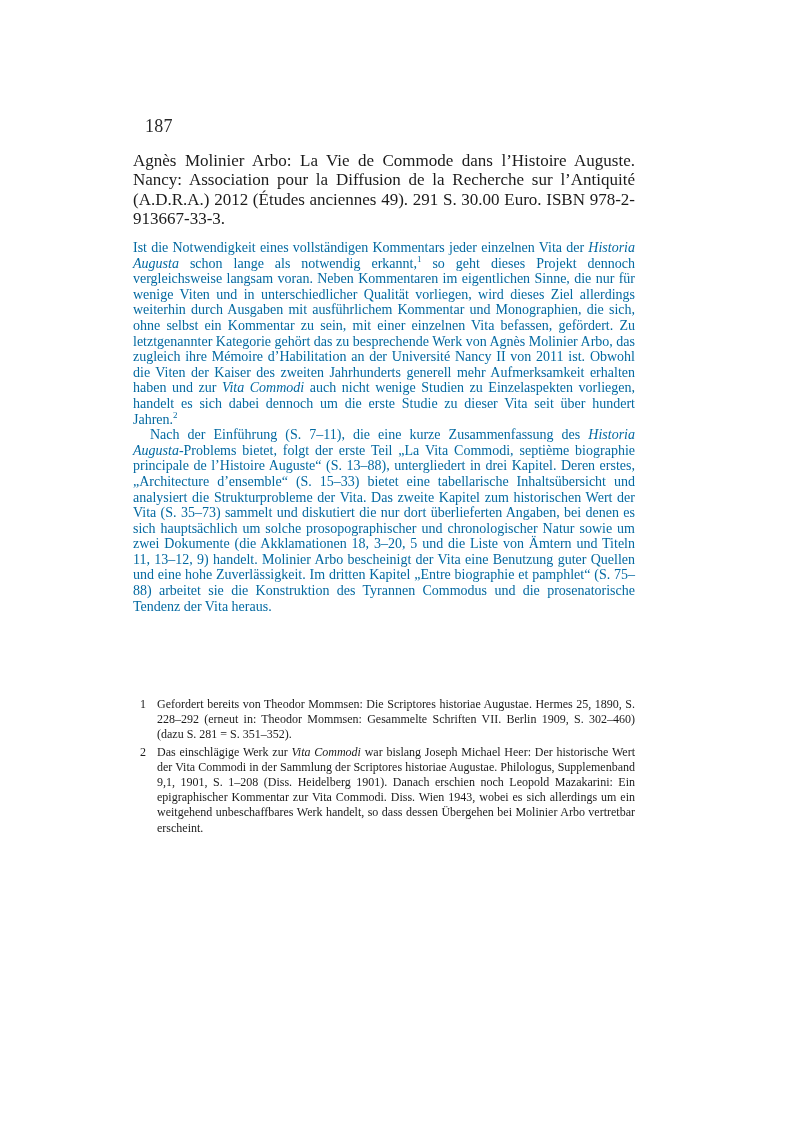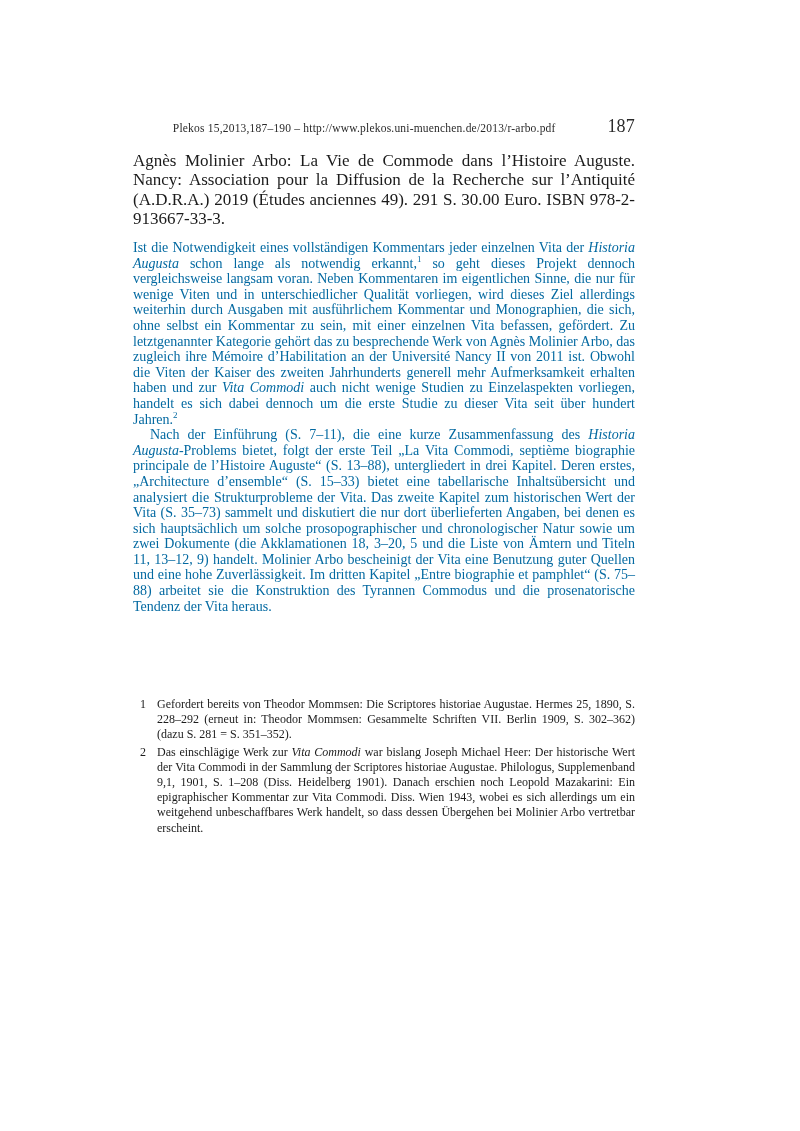--- a/index.html
+++ b/index.html
@@ -93,36 +93,35 @@
     left: 7px;
     top: 0;
   }
 </style>
 </head>
 <body>
 
 <div class="page">
 
   <div class="running-header">
-    <span class="citation">Plekos 15,2013,187–190 – http://www.plekos.uni-muenchen.de/2013/r-arbo.pdf</span>
     <span class="pagenum">187</span>
   </div>
 
-  <div class="title-block">Agnès Molinier Arbo: La Vie de Commode dans l’Histoire Auguste. Nancy: Association pour la Diffusion de la Recherche sur l’Antiquité (A.D.R.A.) 2019 (Études anciennes 49). 291 S. 30.00 Euro. ISBN 978-2-913667-33-3.</div>
+  <div class="title-block">Agnès Molinier Arbo: La Vie de Commode dans l’Histoire Auguste. Nancy: Association pour la Diffusion de la Recherche sur l’Antiquité (A.D.R.A.) 2012 (Études anciennes 49). 291 S. 30.00 Euro. ISBN 978-2-913667-33-3.</div>
 
   <div class="body-text">
     <p><span>Ist die Notwendigkeit eines vollständigen Kommentars jeder einzelnen Vita der </span><span class="it">Historia Augusta</span><span> schon lange als notwendig erkannt,</span><span class="sup">1</span><span> so geht dieses Projekt dennoch vergleichsweise langsam voran. Neben Kommentaren im eigentlichen Sinne, die nur für wenige Viten und in unterschiedlicher Qualität vorliegen, wird dieses Ziel allerdings weiterhin durch Ausgaben mit ausführlichem Kommentar und Monographien, die sich, ohne selbst ein Kommentar zu sein, mit einer einzelnen Vita befassen, gefördert. Zu letztgenannter Kategorie gehört das zu besprechende Werk von Agnès Molinier Arbo, das zugleich ihre Mémoire d’Habilitation an der Université Nancy II von 2011 ist. Obwohl die Viten der Kaiser des zweiten Jahrhunderts generell mehr Aufmerksamkeit erhalten haben und zur </span><span class="it">Vita Commodi</span><span> auch nicht wenige Studien zu Einzelaspekten vorliegen, handelt es sich dabei dennoch um die erste Studie zu dieser Vita seit über hundert Jahren.</span><span class="sup">2</span></p>
 
     <p class="indented"><span>Nach der Einführung (S. 7–11), die eine kurze Zusammenfassung des </span><span class="it">Historia Augusta</span><span>-Problems bietet, folgt der erste Teil „La Vita Commodi, septième biographie principale de l’Histoire Auguste“ (S. 13–88), untergliedert in drei Kapitel. Deren erstes, „Architecture d’ensemble“ (S. 15–33) bietet eine tabellarische Inhaltsübersicht und analysiert die Strukturprobleme der Vita. Das zweite Kapitel zum historischen Wert der Vita (S. 35–73) sammelt und diskutiert die nur dort überlieferten Angaben, bei denen es sich hauptsächlich um solche prosopographischer und chronologischer Natur sowie um zwei Dokumente (die Akklamationen 18, 3–20, 5 und die Liste von Ämtern und Titeln 11, 13–12, 9) handelt. Molinier Arbo bescheinigt der Vita eine Benutzung guter Quellen und eine hohe Zuverlässigkeit. Im dritten Kapitel „Entre biographie et pamphlet“ (S. 75–88) arbeitet sie die Konstruktion des Tyrannen Commodus und die prosenatorische Tendenz der Vita heraus.</span></p>
   </div>
 
   <div class="footnotes">
     <div class="footnote">
       <span class="fn-num">1</span>
-      <span class="fn-text"><span>Gefordert bereits von Theodor Mommsen: Die Scriptores historiae Augustae. Hermes 25, 1890, S. 228–292 (erneut in: Theodor Mommsen: Gesammelte Schriften VII. Berlin 1909, S. 302–362) (dazu S. 281 = S. 351–352).</span></span>
+      <span class="fn-text"><span>Gefordert bereits von Theodor Mommsen: Die Scriptores historiae Augustae. Hermes 25, 1890, S. 228–292 (erneut in: Theodor Mommsen: Gesammelte Schriften VII. Berlin 1909, S. 302–460) (dazu S. 281 = S. 351–352).</span></span>
     </div>
     <div class="footnote">
       <span class="fn-num">2</span>
       <span class="fn-text"><span>Das einschlägige Werk zur </span><span class="it">Vita Commodi</span><span> war bislang Joseph Michael Heer: Der historische Wert der Vita Commodi in der Sammlung der Scriptores historiae Augustae. Philologus, Supplemenband 9,1, 1901, S. 1–208 (Diss. Heidelberg 1901). Danach erschien noch Leopold Mazakarini: Ein epigraphischer Kommentar zur Vita Commodi. Diss. Wien 1943, wobei es sich allerdings um ein weitgehend unbeschaffbares Werk handelt, so dass dessen Übergehen bei Molinier Arbo vertretbar erscheint.</span></span>
     </div>
   </div>
 
 </div>
 
 </body></html>

